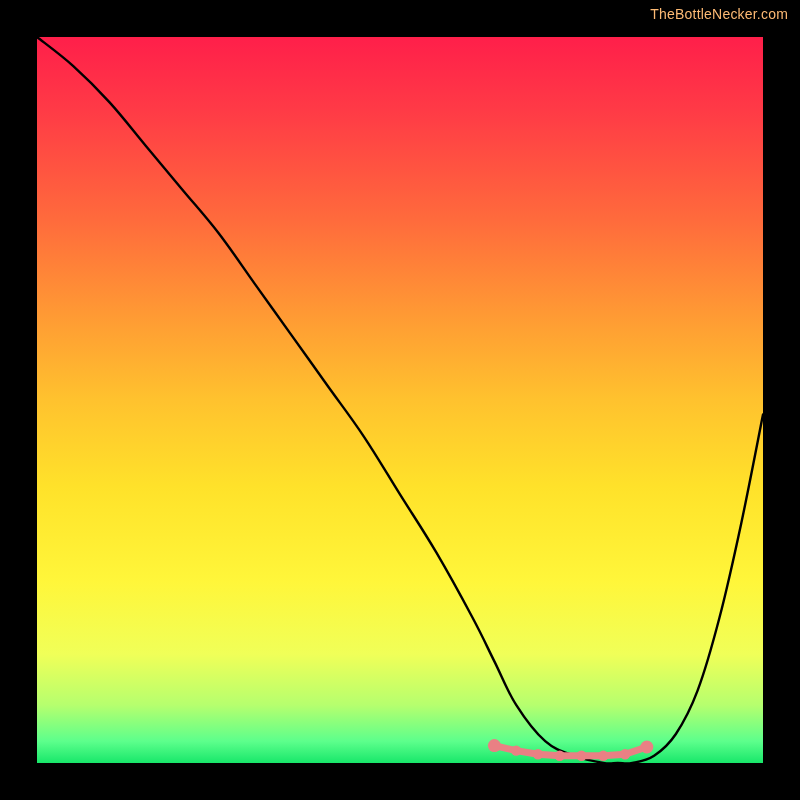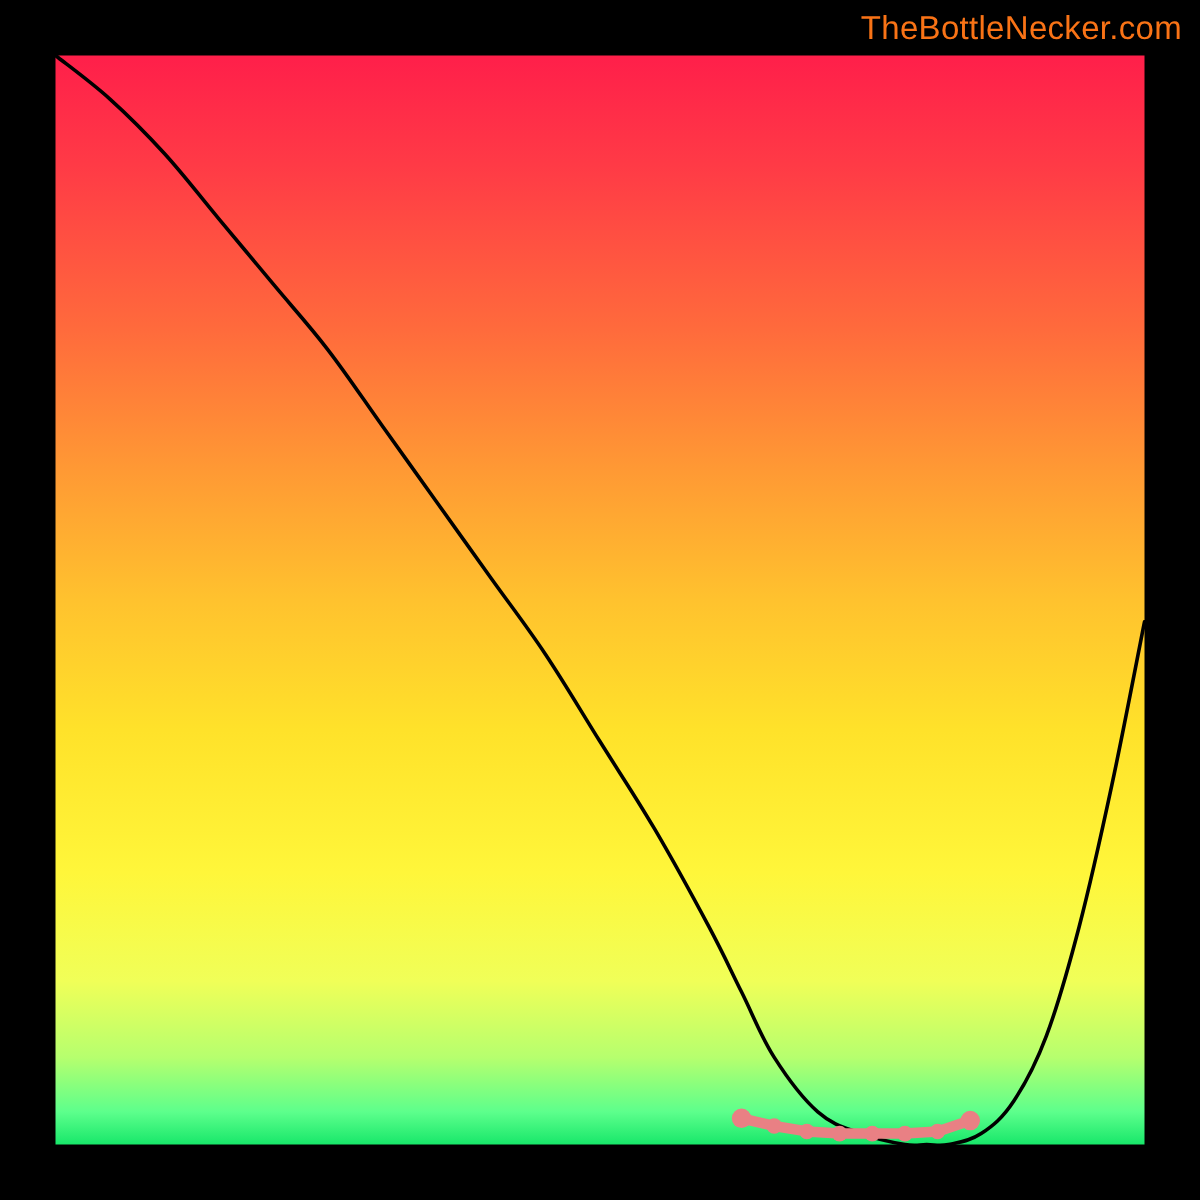--- a/index.html
+++ b/index.html
@@ -38,22 +38,22 @@
       #f0ff58 85%,
       #b6ff6e 92%,
       #5dff8c 97%,
       #18e76a 100%
     );
   }
   .watermark {
     position: absolute;
     top: 6px;
     right: 12px;
-    color: #f97316;
-    font-size: 22px;
+    color: #fdba74;
+    font-size: 14px;
     font-weight: 500;
     letter-spacing: 0.2px;
     user-select: none;
   }
   svg.curve {
     position: absolute;
     left: 0;
     top: 0;
     width: 726px;
     height: 726px;

